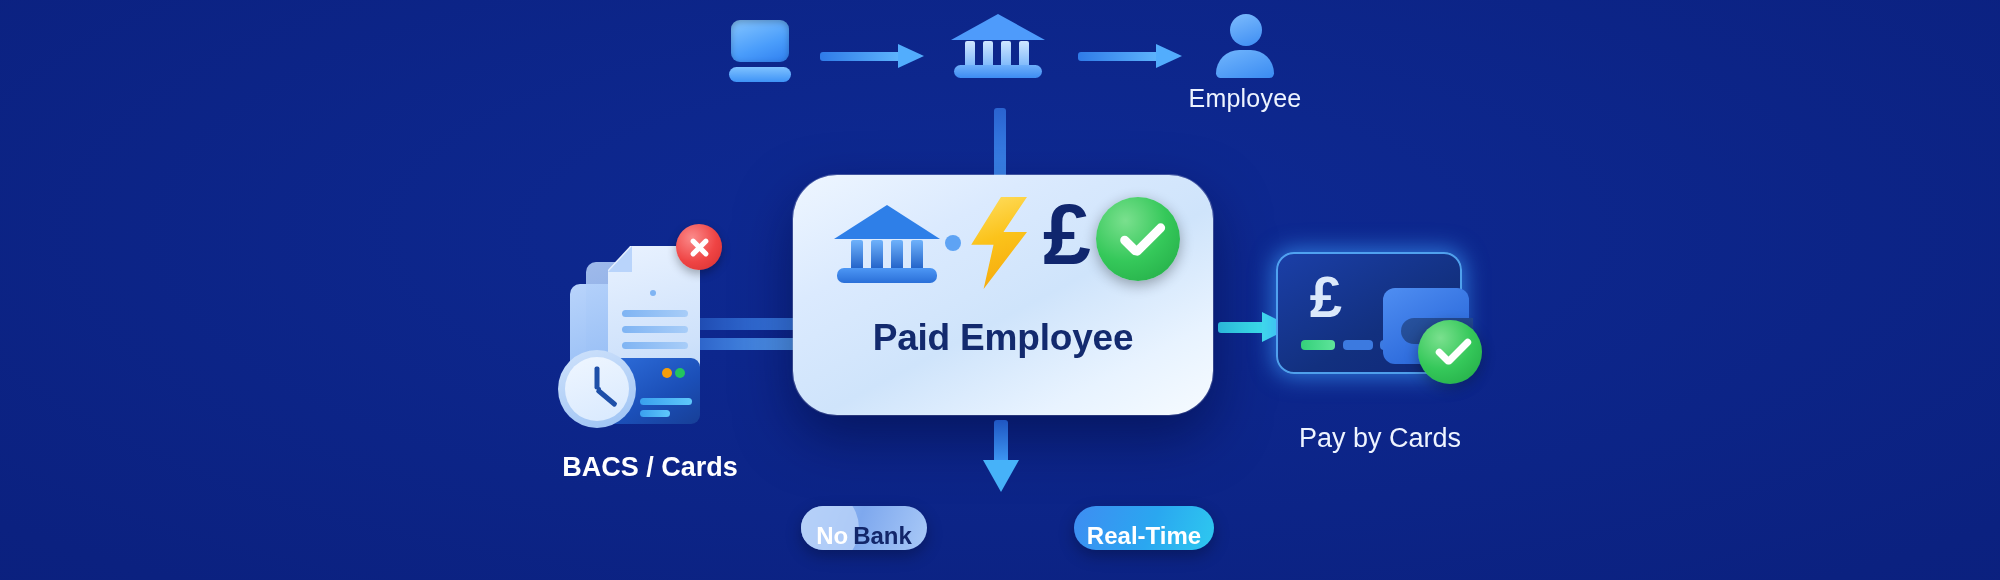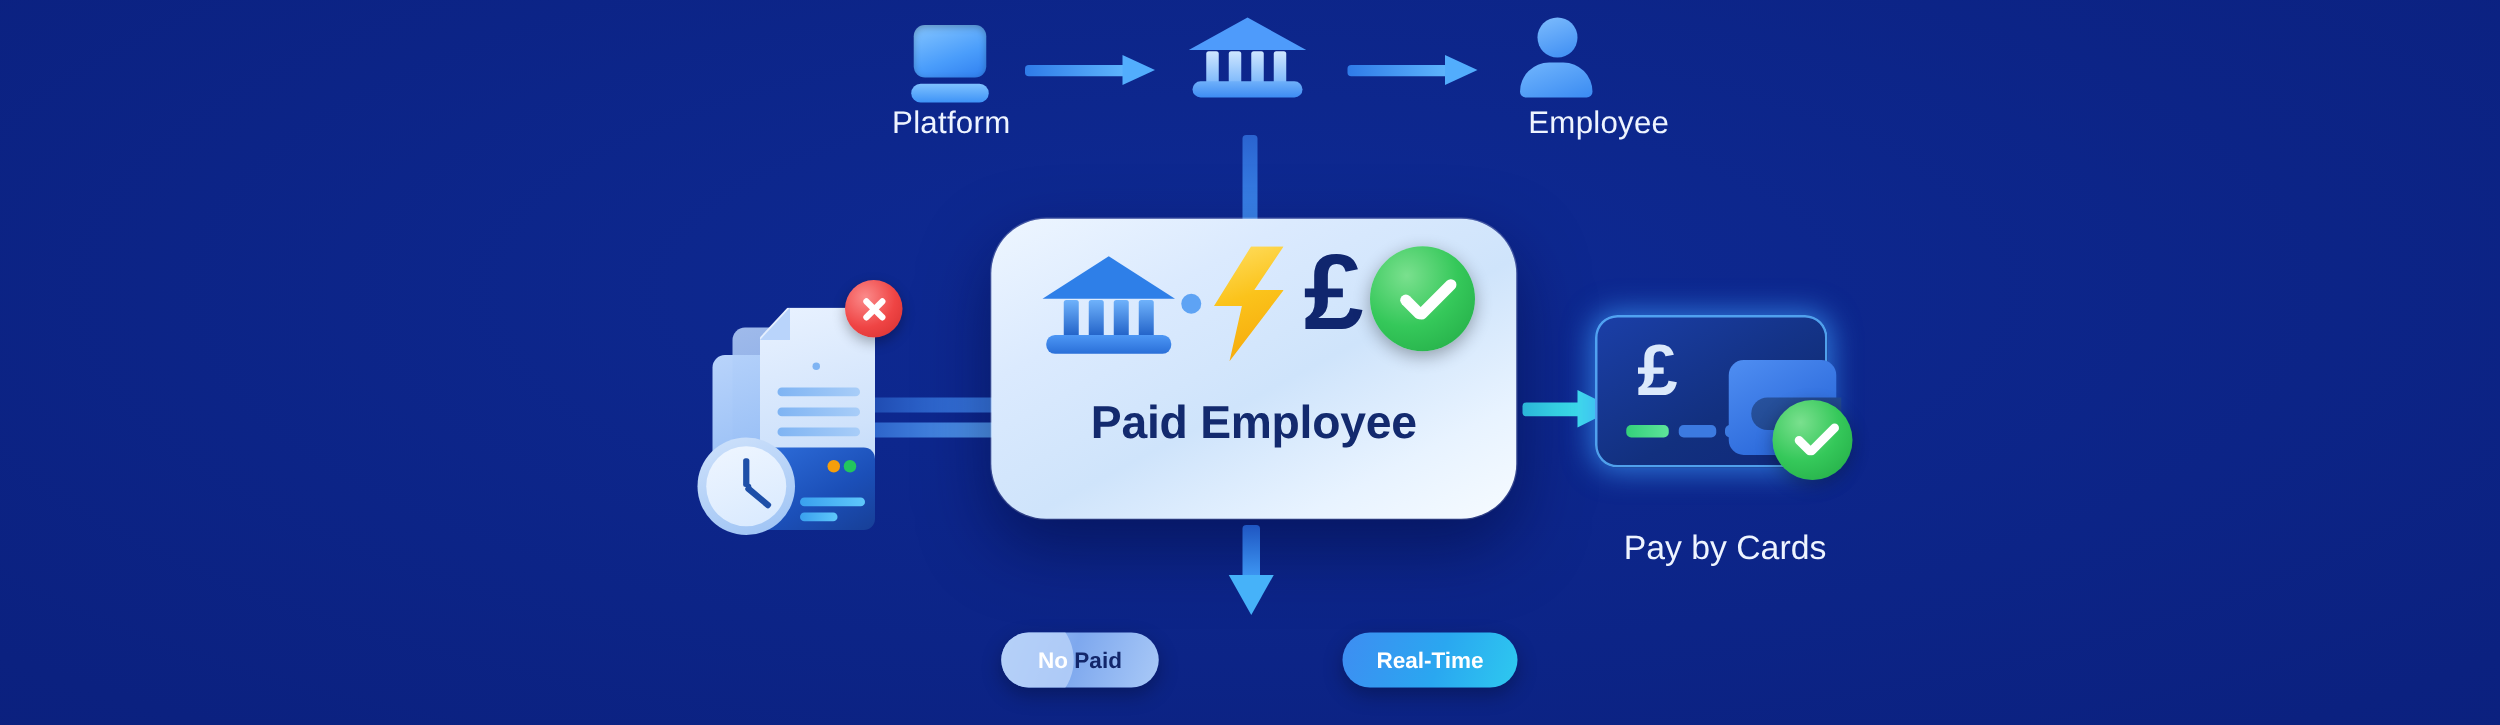--- a/index.html
+++ b/index.html
@@ -53,22 +53,22 @@
     background:linear-gradient(152deg,#eef6ff 0%,#dbeafe 28%,#cfe4fb 55%,#e8f3ff 80%,#f6fbff 100%);
     box-shadow:0 22px 55px rgba(2,10,60,.55), 0 0 0 1px rgba(255,255,255,.25);
   }
   #paid-title{
     position:absolute;left:0;right:0;top:142px;text-align:center;
     font-size:37px;font-weight:bold;color:#132a6e;letter-spacing:-.2px;
   }
 
   
   .pill{
-    position:absolute;height:44px;border-radius:22px;display:flex;align-items:center;
-    justify-content:center;font-size:18px;font-weight:bold;white-space:nowrap;
+    position:absolute;height:44px;border-radius:22px;display:flex;align-items:flex-end;
+    justify-content:center;font-size:24px;font-weight:bold;white-space:nowrap;
     box-shadow:0 6px 16px rgba(0,0,0,.28);
     overflow:hidden;
   }
   .pill .pl-a{position:relative;z-index:2;}
   .pill .pl-b{position:relative;z-index:2;}
 
   #pill-0{
     left:801px;top:506px;width:126px;
     background:linear-gradient(110deg,#9fc3f5 0%,#7ea8ee 45%,#a9c9f7 100%);
   }
@@ -121,21 +121,20 @@
 </style>
 </head>
 <body>
 
 <div id="stage">
 
   <div class="abs platform-ic" style="left:731px;top:20px;">
     <div class="platform-screen"></div>
     <div class="platform-base"></div>
   </div>
-  <div class="abs toprow-label" style="left:676px;top:84px;width:170px;">Platform</div>
 
   <div class="abs" style="left:820px;top:44px;width:110px;height:24px;">
     <div class="arr-shaft" style="left:0;top:8px;width:82px;height:9px;background:linear-gradient(90deg,#2f7be8,#5fb6fd);"></div>
     <div class="arr-head" style="left:78px;top:0;border-top:12px solid transparent;border-bottom:12px solid transparent;border-left:26px solid #52adfd;"></div>
   </div>
 
   <div class="abs bank-ic" style="left:952px;top:14px;width:92px;height:62px;">
     <div class="bank-roof" style="top:0;border-left:47px solid transparent;border-right:47px solid transparent;border-bottom:26px solid #4e9bfb;"></div>
     <div class="bank-col" style="left:13px;top:27px;width:10px;height:26px;background:linear-gradient(180deg,#cfe6ff,#7cb8fb);"></div>
     <div class="bank-col" style="left:31px;top:27px;width:10px;height:26px;background:linear-gradient(180deg,#cfe6ff,#7cb8fb);"></div>
@@ -146,21 +145,21 @@
 
   <div class="abs" style="left:1078px;top:44px;width:110px;height:24px;">
     <div class="arr-shaft" style="left:0;top:8px;width:82px;height:9px;background:linear-gradient(90deg,#2f7be8,#5fb6fd);"></div>
     <div class="arr-head" style="left:78px;top:0;border-top:12px solid transparent;border-bottom:12px solid transparent;border-left:26px solid #52adfd;"></div>
   </div>
 
   <div class="abs" style="left:1212px;top:14px;width:66px;height:62px;">
     <div class="person-head" style="left:18px;top:0;width:32px;height:32px;"></div>
     <div class="person-body" style="left:4px;top:36px;width:58px;height:28px;border-radius:30px 30px 6px 6px;"></div>
   </div>
-  <div class="abs toprow-label" style="left:1194px;top:84px;width:170px;">Employee</div>
+  <div class="abs toprow-label" style="left:1160px;top:84px;width:170px;">Employee</div>
 
   <div class="abs" style="left:994px;top:108px;width:12px;height:78px;background:linear-gradient(180deg,#2a63cf,#3e8df2);border-radius:3px;"></div>
 
   <div class="abs" style="left:690px;top:318px;width:118px;height:46px;">
     <div class="abs" style="left:0;top:0;width:118px;height:12px;background:linear-gradient(90deg,#1d47ad,#3f86ef);border-radius:3px;"></div>
     <div class="abs" style="left:0;top:20px;width:118px;height:12px;background:linear-gradient(90deg,#2a5fc6,#5aa6f8);border-radius:3px;"></div>
   </div>
 
   <div class="abs" style="left:570px;top:240px;width:160px;height:190px;">
 
@@ -187,20 +186,21 @@
     </div>
 
     <div class="clock-out" style="left:-12px;top:110px;width:78px;height:78px;">
       <div class="clock-in" style="left:7px;top:7px;width:64px;height:64px;"></div>
       <div class="clock-hand" style="left:39px;top:37px;width:4px;height:5px;border-radius:3px;background:#1e4fa8;"></div>
       <div class="clock-hand" style="left:39px;top:37px;width:23px;height:5px;transform:rotate(-90deg);"></div>
       <div class="clock-hand" style="left:39px;top:37px;width:25px;height:5px;transform:rotate(40deg);"></div>
     </div>
   </div>
 
+  <div class="abs" id="bacs-label">BACS / Cards</div>
 
   <div class="abs" id="paid-card">
 
     <div class="abs bank-ic" style="left:42px;top:30px;width:104px;height:78px;">
       <div class="bank-roof" style="top:0;border-left:53px solid transparent;border-right:53px solid transparent;border-bottom:34px solid #2e7fe8;"></div>
       <div class="bank-col" style="left:16px;top:35px;width:12px;height:30px;background:linear-gradient(180deg,#6fb2fb,#1f5fc6);"></div>
       <div class="bank-col" style="left:36px;top:35px;width:12px;height:30px;background:linear-gradient(180deg,#6fb2fb,#1f5fc6);"></div>
       <div class="bank-col" style="left:56px;top:35px;width:12px;height:30px;background:linear-gradient(180deg,#6fb2fb,#1f5fc6);"></div>
       <div class="bank-col" style="left:76px;top:35px;width:12px;height:30px;background:linear-gradient(180deg,#6fb2fb,#1f5fc6);"></div>
       <div class="bank-base" style="left:2px;top:63px;width:100px;height:15px;background:linear-gradient(180deg,#4d97f5,#2a6fd8);"></div>
@@ -248,21 +248,21 @@
     <div class="check-badge" style="left:142px;top:68px;width:64px;height:64px;">
       <div class="abs" style="left:16px;top:33px;width:19px;height:7px;background:#fff;border-radius:4px;transform:rotate(45deg);"></div>
       <div class="abs" style="left:24px;top:28px;width:33px;height:7px;background:#fff;border-radius:4px;transform:rotate(-45deg);"></div>
     </div>
   </div>
   <div class="abs" id="paybank-label">Pay by Cards</div>
 
   <div class="pill" id="pill-0">
     <div class="circ"></div>
     <span class="pl-a">No</span>
-    <span class="pl-b" style="margin-left:5px;">Paid</span>
+    <span class="pl-b" style="margin-left:5px;">Bank</span>
   </div>
 
 
   <div class="pill" id="pill-2">
     <span class="pl-a">Real-Time</span>
   </div>
 
 </div>
 
 </body></html>

